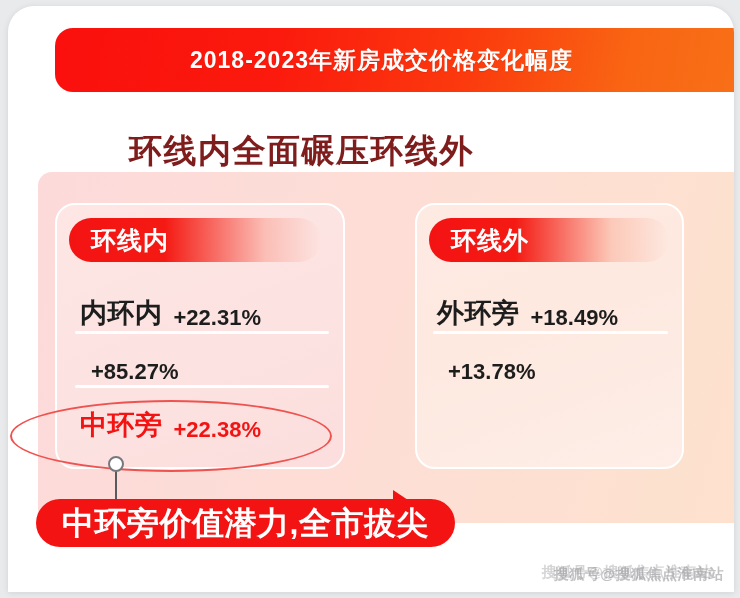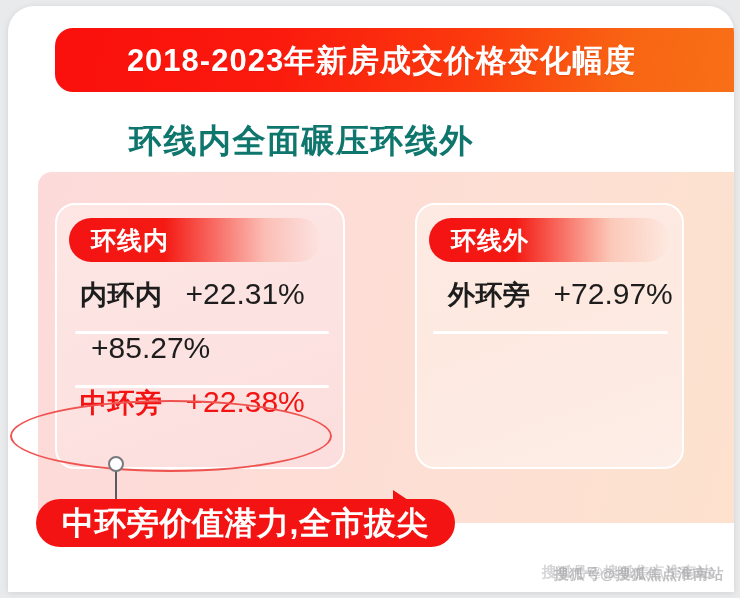--- a/index.html
+++ b/index.html
@@ -43,36 +43,36 @@
     background: linear-gradient(100deg, #fa0f0c 0%, #fb1a0d 32%, #fb3b0d 60%, #f96513 82%, #f87118 100%);
     border-radius: 18px 18px 18px 18px;
     display: flex;
     align-items: center;
     justify-content: center;
     box-sizing: border-box;
     padding-right: 42px;
   }
   .title-text {
     color: #ffffff;
-    font-size: 31px;
+    font-size: 23px;
     font-weight: bold;
     letter-spacing: 1px;
     line-height: 1;
     white-space: nowrap;
     text-shadow: 0 1px 1px rgba(150,0,0,0.18);
   }
 
   
   .subtitle {
     position: absolute;
     left: 0;
-    top: 114px;
+    top: 124px;
     width: 587px;
     text-align: center;
-    color: #0f766e;
+    color: #7f1d1d;
     font-size: 33px;
     font-weight: bold;
     letter-spacing: 1.5px;
     line-height: 1.25;
   }
 
   
   .panel {
     position: absolute;
     left: 30px;
@@ -130,47 +130,46 @@
   .rows {
     position: absolute;
     left: 0;
     top: 72px;
     width: 100%;
   }
   .row {
     position: relative;
     height: 54px;
     display: flex;
-    align-items: flex-start;
-    box-sizing: border-box;
-    gap: 12px;
+    align-items: flex-end;
+    box-sizing: border-box;
   }
   .card-left  .row { padding-left: 23px; }
-  .card-right .row { padding-left: 31px; }
+  .card-right .row { padding-left: 20px; }
   .row + .row::before {
     content: "";
     position: absolute;
     top: 0;
     height: 3px;
     background: #ffffff;
     border-radius: 2px;
   }
   .card-left  .row + .row::before { left: 18px; right: 14px; }
   .card-right .row + .row::before { left: 16px; right: 14px; }
 
   .row-label {
     font-size: 27px;
     font-weight: bold;
     color: #1d1d1d;
     letter-spacing: 0.5px;
     white-space: nowrap;
   }
   .row-value {
-    font-size: 30px;
-    font-weight: normal;
+    font-size: 22px;
+    font-weight: bold;
     color: #1d1d1d;
     margin-left: 11px;
     white-space: nowrap;
   }
   .row.highlight .row-label,
   .row.highlight .row-value { color: #f41313; }
   .row.highlight { height: 58px; }
 
   
   .ellipse {
@@ -295,23 +294,24 @@
         </svg>
       </div>
 
       <div class="card card-right">
         <div class="badge badge-right">
           <span class="badge-text">环线外</span>
         </div>
         <div class="rows">
           <div class="row">
             <span class="row-label">外环旁</span>
-            <span class="row-value">+72.97%</span>
+            <span class="row-value">+18.49%</span>
           </div>
           <div class="row">
+            <span class="row-value">+13.78%</span>
           </div>
         </div>
       </div>
     </div>
 
     <div class="ellipse"></div>
 
     <div class="connector-line"></div>
     <div class="connector-dot"></div>
 

